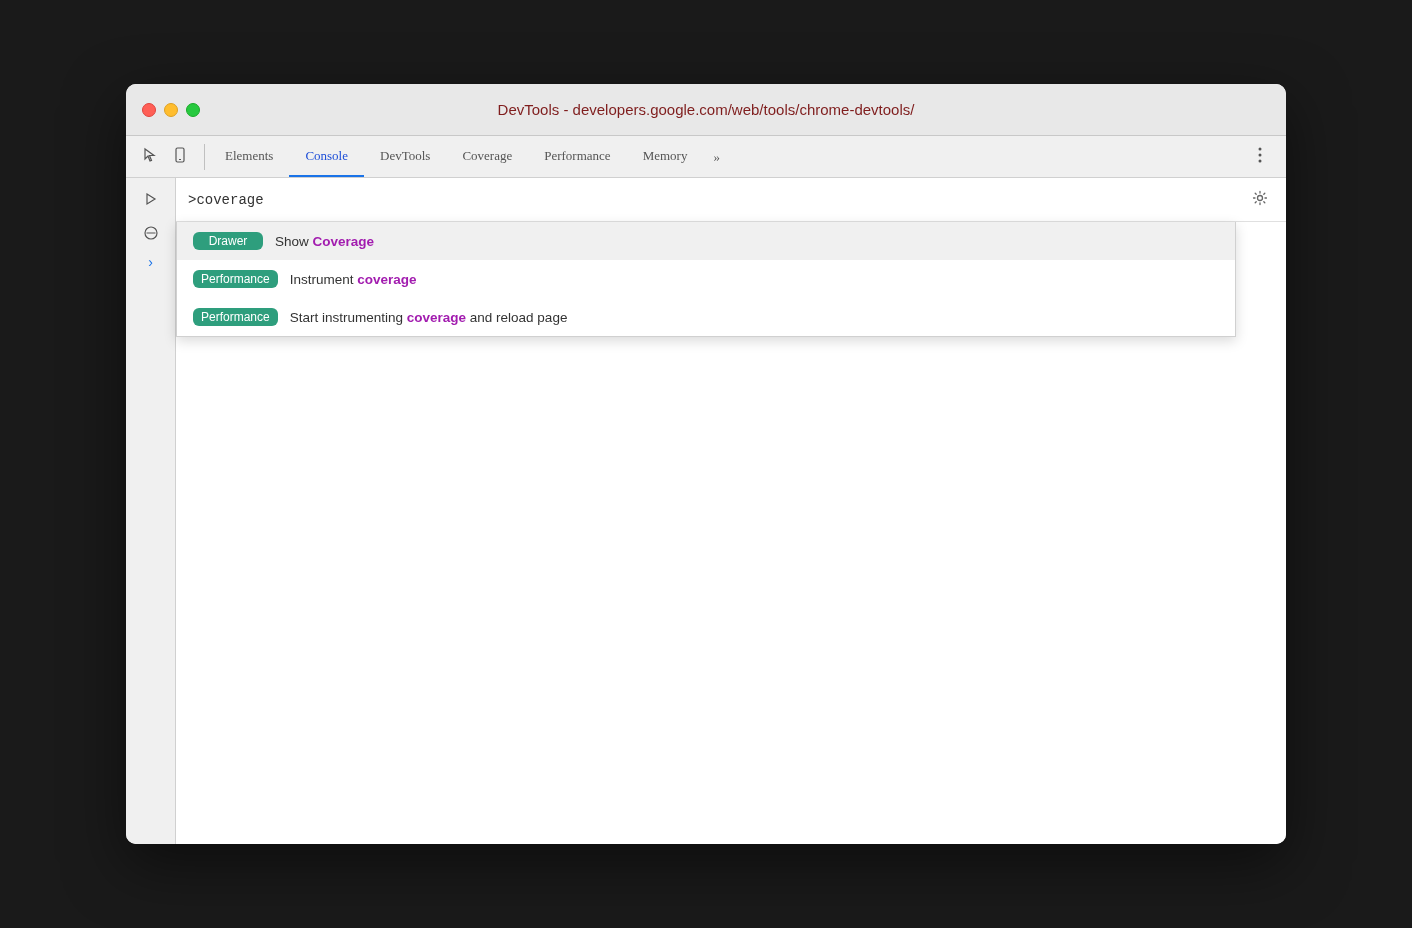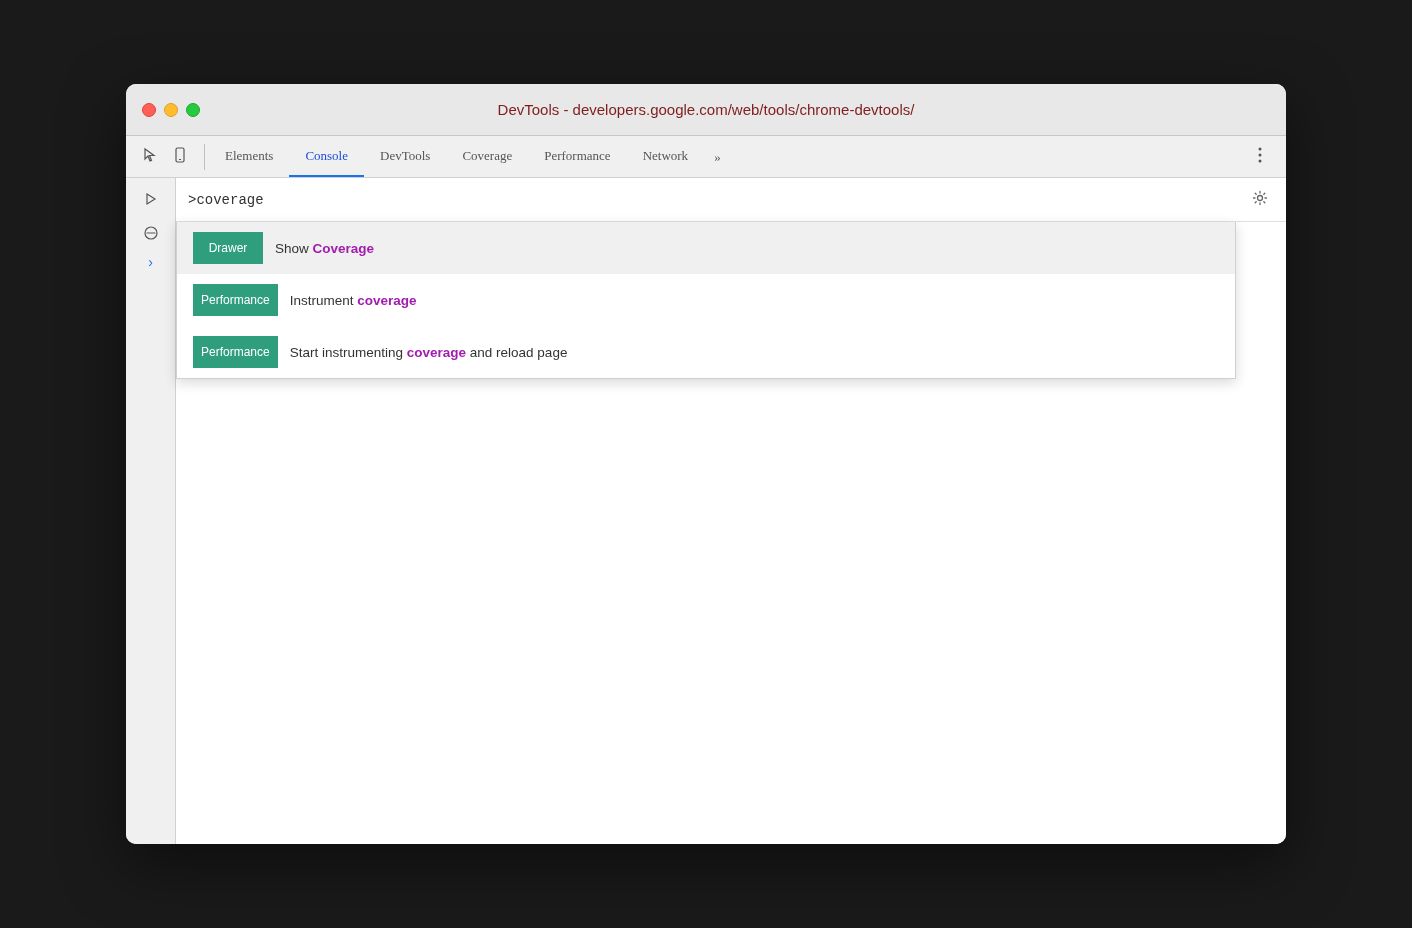--- a/index.html
+++ b/index.html
@@ -262,22 +262,22 @@
     }
 
     .autocomplete-item:first-child {
       background: #f0f0f0;
     }
 
     .tag-badge {
       display: inline-flex;
       align-items: center;
       justify-content: center;
-      padding: 9px 8px;
-      border-radius: 0;
+      padding: 2px 8px;
+      border-radius: 6px;
       font-size: 12px;
       font-weight: 500;
       color: #ffffff;
       white-space: nowrap;
       min-width: 70px;
     }
 
     .tag-drawer {
       background: #2e9e7d;
     }
@@ -341,21 +341,21 @@
       <div class="tab">
         <span>DevTools</span>
       </div>
       <div class="tab">
         <span>Coverage</span>
       </div>
       <div class="tab">
         <span>Performance</span>
       </div>
       <div class="tab">
-        <span>Network</span>
+        <span>Memory</span>
       </div>
       <div class="tab-more">
         <span>»</span>
       </div>
     </div>
 
     <div class="toolbar-end">
       <button class="toolbar-end-btn">
         <span>
           <svg width="4" height="16" viewBox="0 0 4 16" fill="#555">

